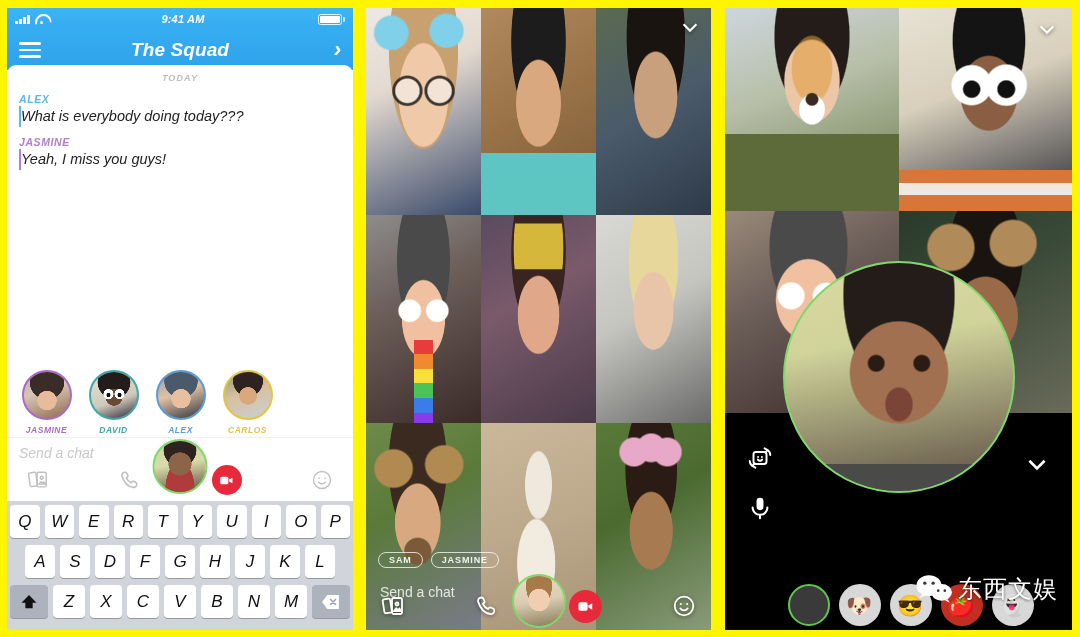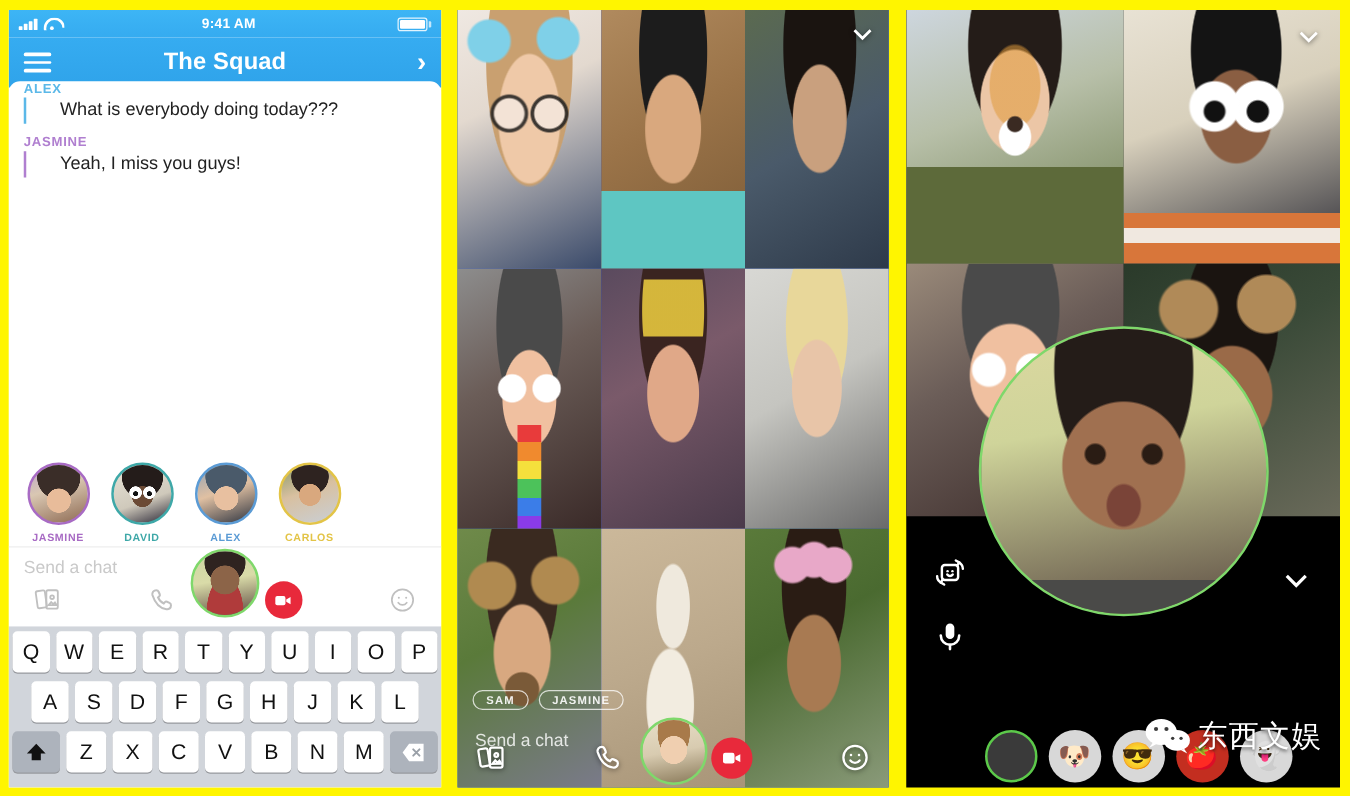--- a/index.html
+++ b/index.html
@@ -12,21 +12,21 @@
   }
   #root {
     position: relative;
     width: 1080px; height: 637px;
     background: #FFF500;
     display: flex;
   }
 
   
   .panel { position: relative; overflow: hidden; }
-  .panel-1 { width: 360px; height: 637px; padding: 8px 7px 7px 7px; }
+  .panel-1 { width: 360px; height: 637px; padding: 8px 7px 7px 7px; font-style: italic; }
   .panel-2 { width: 358px; height: 637px; padding: 8px 7px 7px 6px; }
   .panel-3 { width: 362px; height: 637px; padding: 8px 8px 7px 7px; }
   .screen { position: relative; width: 100%; height: 100%; overflow: hidden; background:#1d4ed8; }
 
   
   .p1-screen { background:#fff; display:flex; flex-direction:column; }
   .statusbar {
     height: 22px; background: linear-gradient(#3DB5F5,#35ABF0);
     display:flex; align-items:center; justify-content:space-between;
     padding: 0 8px; color:#fff; flex:0 0 auto;
@@ -56,21 +56,21 @@
   }
   .hamburger { width:22px; display:flex; flex-direction:column; gap:4px; cursor:pointer;}
   .hamburger span { display:block; height:2.6px; background:#fff; border-radius:2px;}
   .nav-title { position:absolute; left:0; right:0; text-align:center; font-size:19px; font-weight:600; letter-spacing:.1px; pointer-events:none;}
   .nav-next { margin-left:auto; font-size:22px; font-weight:bold; line-height:1; color:#fff; cursor:pointer;}
 
   .chat-body { flex:1 1 auto; background:#fff; border-radius:9px 9px 0 0; margin-top:-5px; position:relative; z-index:2; overflow:hidden;}
   .today { text-align:center; font-size:9px; letter-spacing:1.1px; color:#bdbdbd; font-weight:bold; padding:8px 0 10px;}
   .msg { padding: 0 12px 4px; }
   .msg-author { font-size:10.5px; font-weight:bold; letter-spacing:.6px; margin-bottom:1px;}
-  .msg-text { font-size:14.5px; color:#222; padding-left:27px; border-left:2.5px solid; line-height:1.45; font-weight:500;}
+  .msg-text { font-size:14.5px; color:#222; padding-left:0; border-left:2.5px solid; line-height:1.45; font-weight:500;}
 
   .friends-row { display:flex; padding: 6px 6px 2px; gap: 0; }
   .friend { width:67px; text-align:center; }
   .friend-ava { width:50px;height:50px;border-radius:50%;margin:0 auto;border:2px solid; position:relative; overflow:hidden;}
   .friend-name { font-size:8.5px; font-weight:bold; letter-spacing:.5px; margin-top:5px;}
 
   .chatbar { border-top:1px solid #eee; padding:7px 12px 4px; position:relative; background:#fff;}
   .chat-placeholder { font-size:14px; color:#c9c9c9; }
   .chat-icons { display:flex; align-items:center; justify-content:space-between; padding: 4px 6px 2px; position:relative; height:36px;}
   .ci { width:26px;height:26px; color:#c0c0c0; display:flex;align-items:center;justify-content:center;}
@@ -169,20 +169,21 @@
         <div class="hamburger">
             <span></span>
             <span></span>
             <span></span>
           </div>
         <div class="nav-title">The Squad</div>
         <div class="nav-next">›</div>
       </div>
 
       <div class="chat-body">
+        <div class="today">TODAY</div>
 
         <div class="msg">
           <div class="msg-author" style="color:#5BB8E8">ALEX</div>
           <div class="msg-text" style="border-left-color:#5BB8E8">What is everybody doing today???</div>
         </div>
 
         <div class="msg" style="margin-top:5px">
           <div class="msg-author" style="color:#B07FD0">JASMINE</div>
           <div class="msg-text" style="border-left-color:#B07FD0">Yeah, I miss you guys!</div>
         </div>

